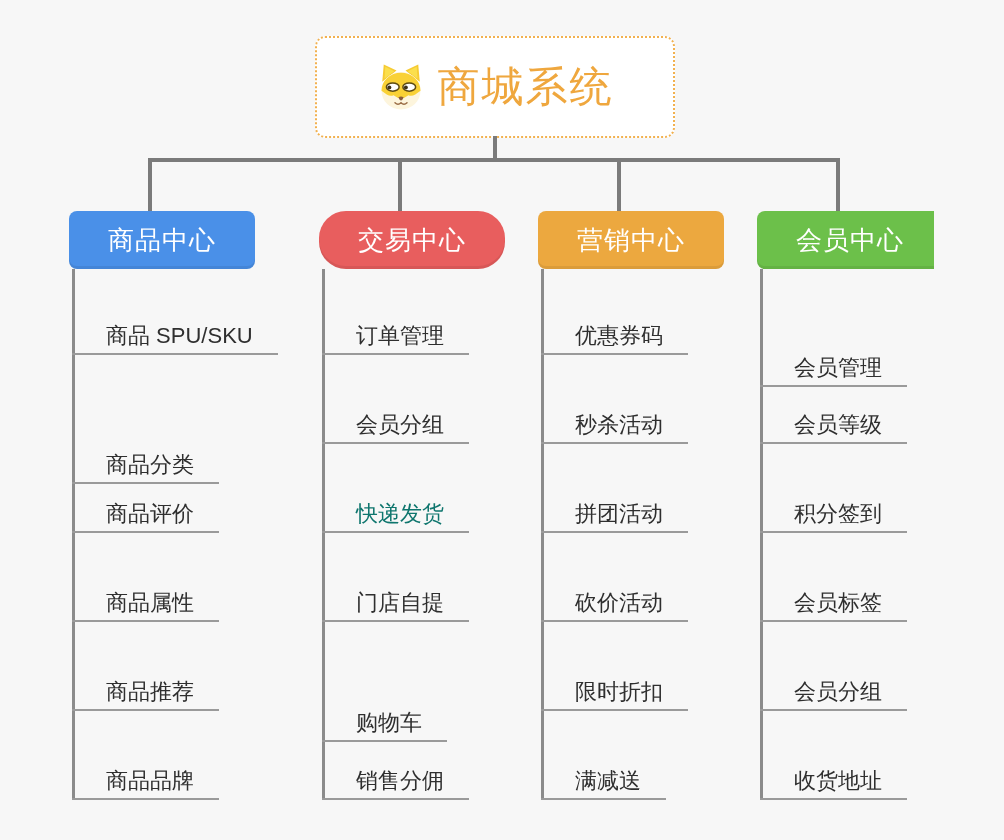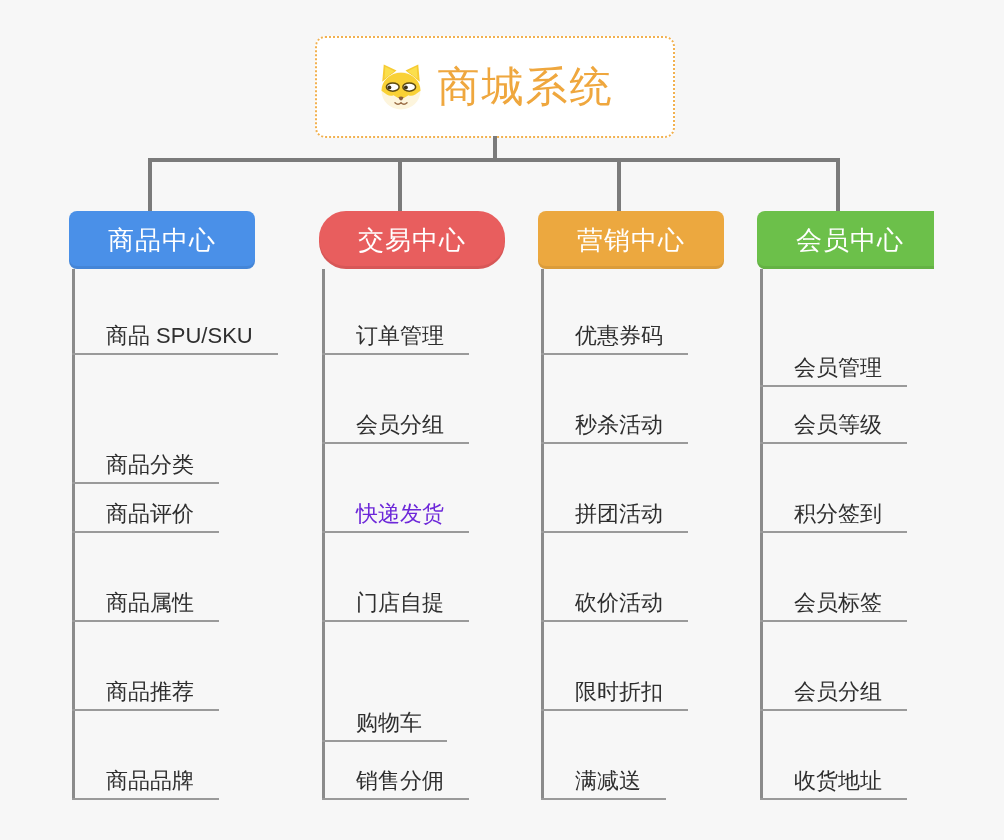--- a/index.html
+++ b/index.html
@@ -122,21 +122,21 @@
       <div class="leaf-node" style="left: 72px; top: 320px; color: rgb(47, 47, 47); border-bottom-color: rgb(154, 154, 154);">商品 SPU/SKU</div>
       <div class="leaf-node" style="left: 72px; top: 409px; color: rgb(47, 47, 47); border-bottom-color: rgb(154, 154, 154); margin-top: 40px;">商品分类</div>
       <div class="leaf-node" style="left: 72px; top: 498px; color: rgb(47, 47, 47); border-bottom-color: rgb(154, 154, 154);">商品评价</div>
       <div class="leaf-node" style="left: 72px; top: 587px; color: rgb(47, 47, 47); border-bottom-color: rgb(154, 154, 154);">商品属性</div>
       <div class="leaf-node" style="left: 72px; top: 676px; color: rgb(47, 47, 47); border-bottom-color: rgb(154, 154, 154);">商品推荐</div>
       <div class="leaf-node" style="left: 72px; top: 765px; color: rgb(47, 47, 47); border-bottom-color: rgb(154, 154, 154);">商品品牌</div>
       <div class="branch-node" style="left: 307px; top: 211px; background: rgb(232, 94, 94); color: rgb(255, 255, 255); border-radius: 27px;">交易中心</div>
       <div class="spine" style="left: 322px; top: 269px; height: 531px; background: rgb(139, 139, 139);"></div>
       <div class="leaf-node" style="left: 322px; top: 320px; color: rgb(47, 47, 47); border-bottom-color: rgb(154, 154, 154);">订单管理</div>
       <div class="leaf-node" style="left: 322px; top: 409px; color: rgb(47, 47, 47); border-bottom-color: rgb(154, 154, 154);">会员分组</div>
-      <div class="leaf-node" style="left: 322px; top: 498px; color: #6d28d9; border-bottom-color: rgb(154, 154, 154);">快递发货</div>
+      <div class="leaf-node" style="left: 322px; top: 498px; color: #0f766e; border-bottom-color: rgb(154, 154, 154);">快递发货</div>
       <div class="leaf-node" style="left: 322px; top: 587px; color: rgb(47, 47, 47); border-bottom-color: rgb(154, 154, 154);">门店自提</div>
       <div class="leaf-node" style="left: 322px; top: 676px; color: rgb(47, 47, 47); border-bottom-color: rgb(154, 154, 154); margin-top: 31px;">购物车</div>
       <div class="leaf-node" style="left: 322px; top: 765px; color: rgb(47, 47, 47); border-bottom-color: rgb(154, 154, 154);">销售分佣</div>
       <div class="branch-node" style="left: 526px; top: 211px; background: rgb(236, 168, 63); color: rgb(255, 255, 255);">营销中心</div>
       <div class="spine" style="left: 541px; top: 269px; height: 531px; background: rgb(139, 139, 139);"></div>
       <div class="leaf-node" style="left: 541px; top: 320px; color: rgb(47, 47, 47); border-bottom-color: rgb(154, 154, 154);">优惠券码</div>
       <div class="leaf-node" style="left: 541px; top: 409px; color: rgb(47, 47, 47); border-bottom-color: rgb(154, 154, 154);">秒杀活动</div>
       <div class="leaf-node" style="left: 541px; top: 498px; color: rgb(47, 47, 47); border-bottom-color: rgb(154, 154, 154);">拼团活动</div>
       <div class="leaf-node" style="left: 541px; top: 587px; color: rgb(47, 47, 47); border-bottom-color: rgb(154, 154, 154);">砍价活动</div>
       <div class="leaf-node" style="left: 541px; top: 676px; color: rgb(47, 47, 47); border-bottom-color: rgb(154, 154, 154);">限时折扣</div>

